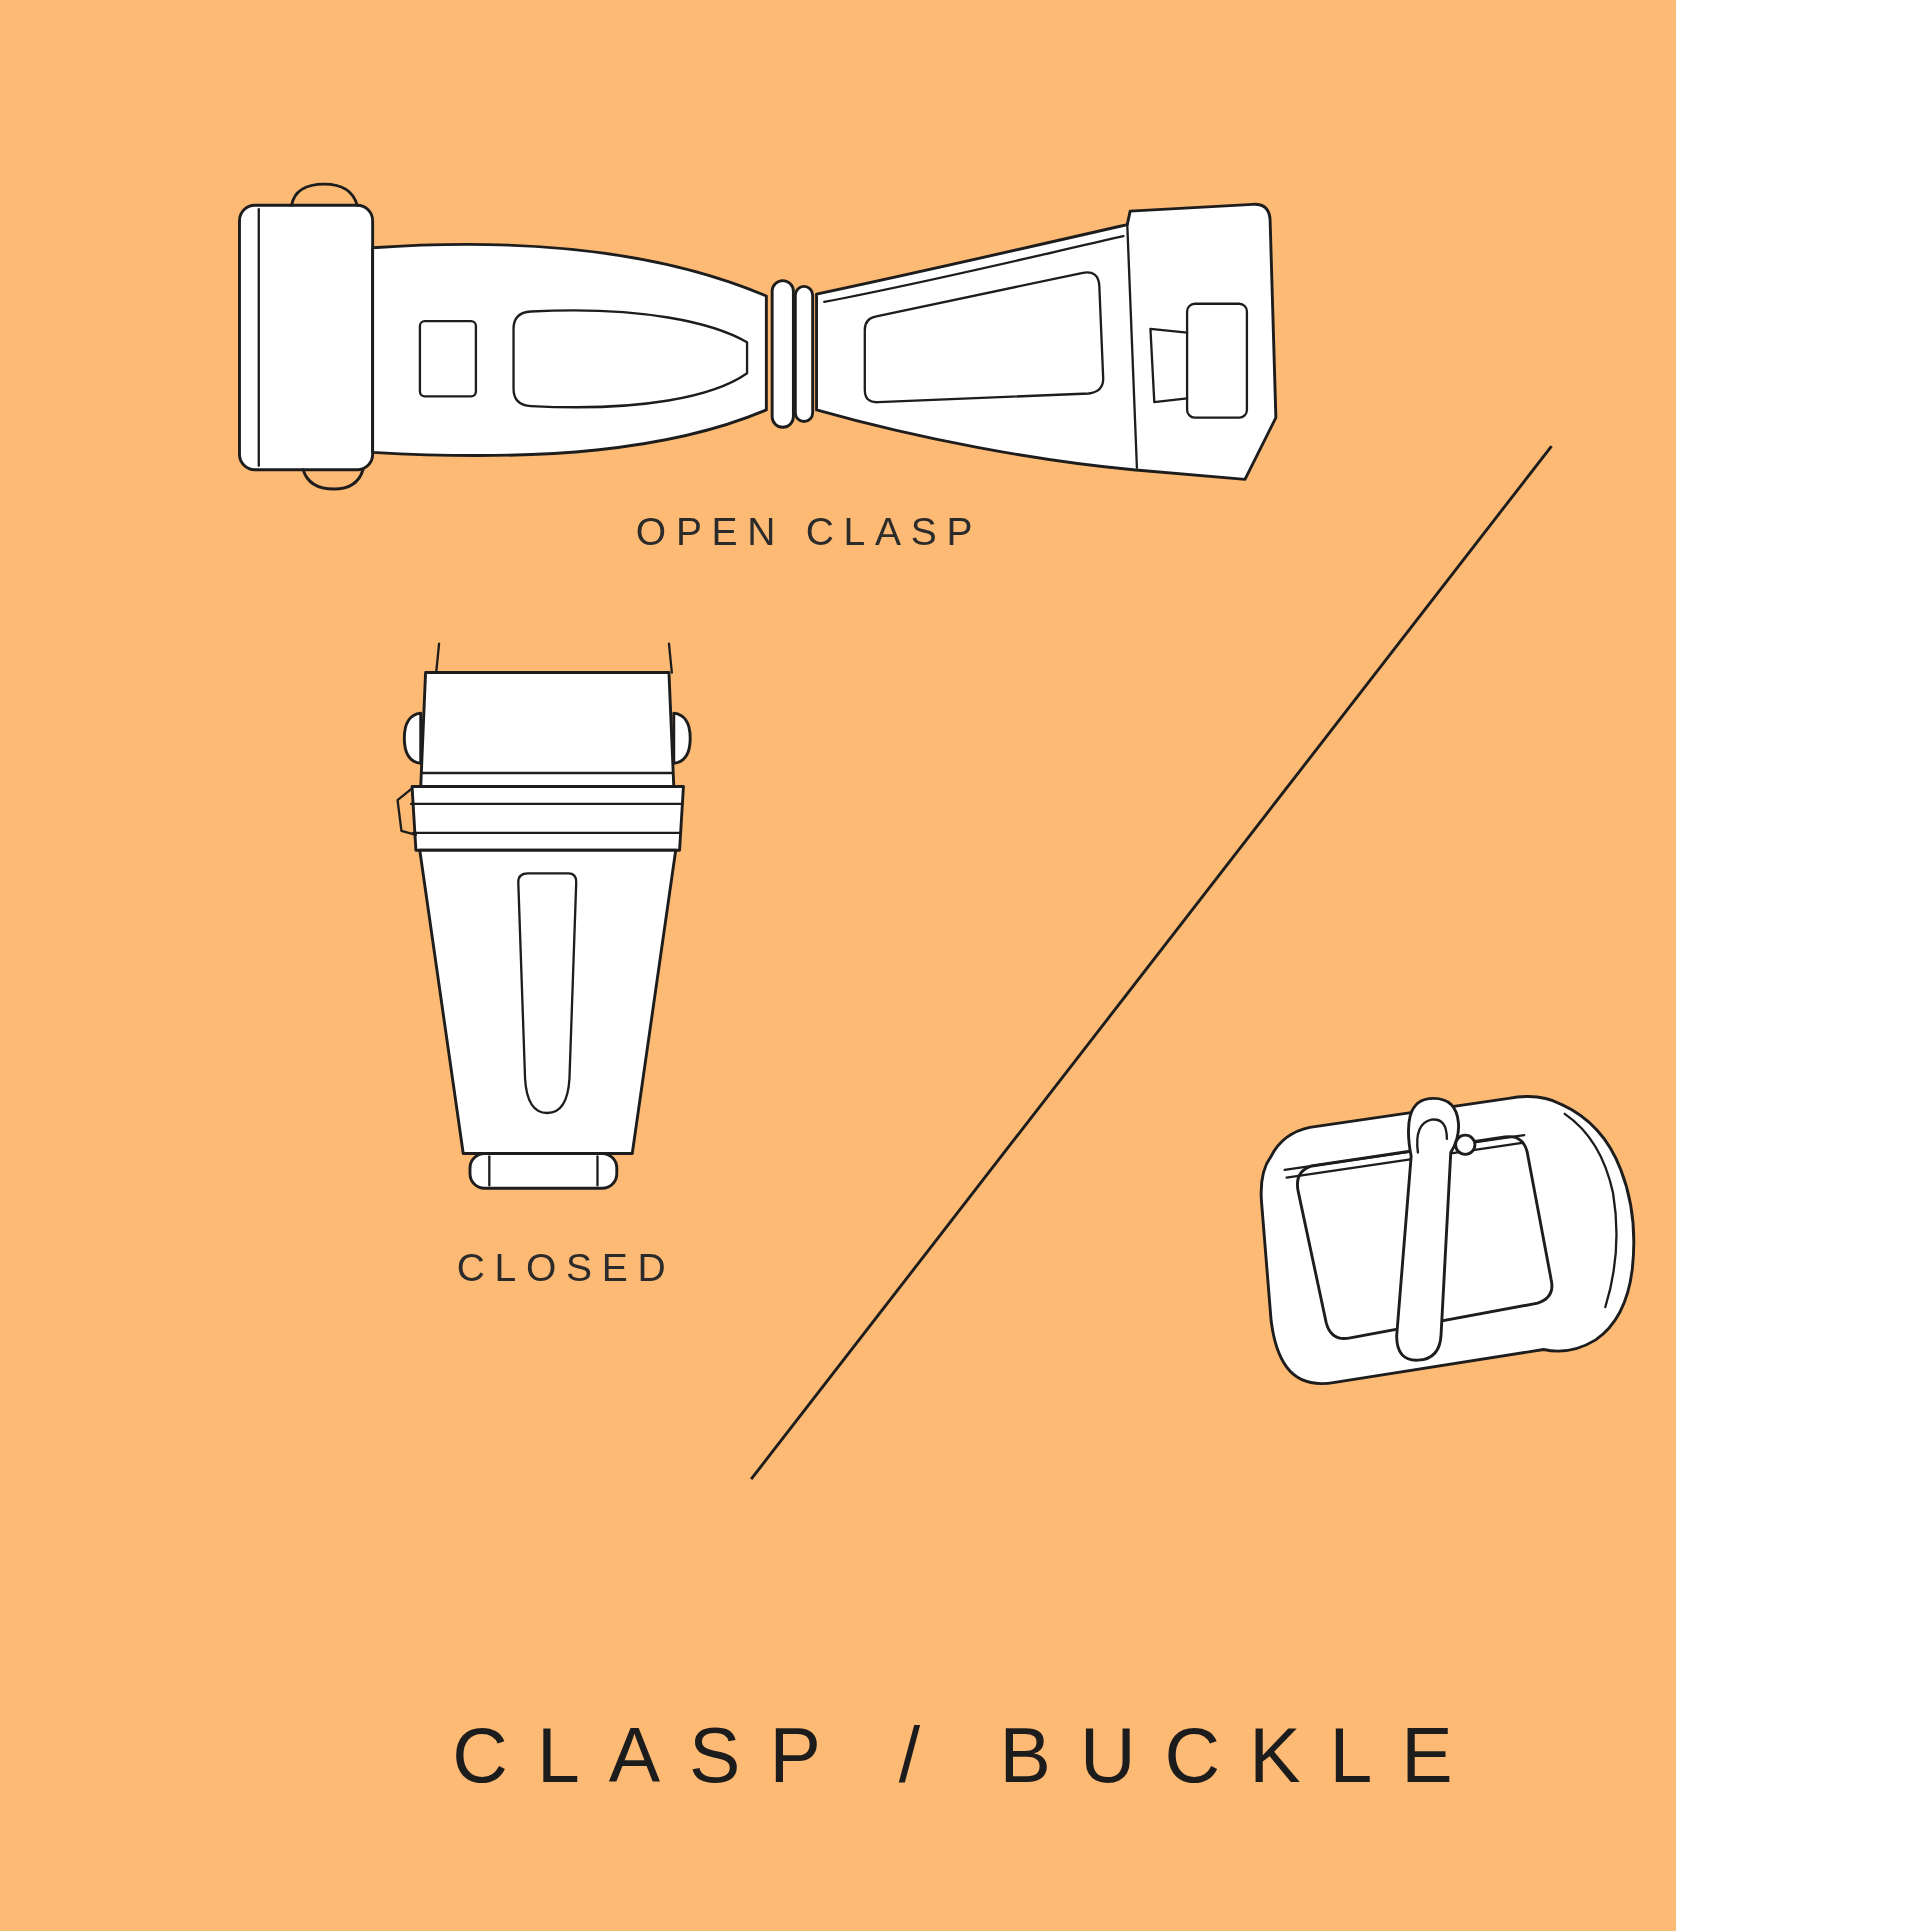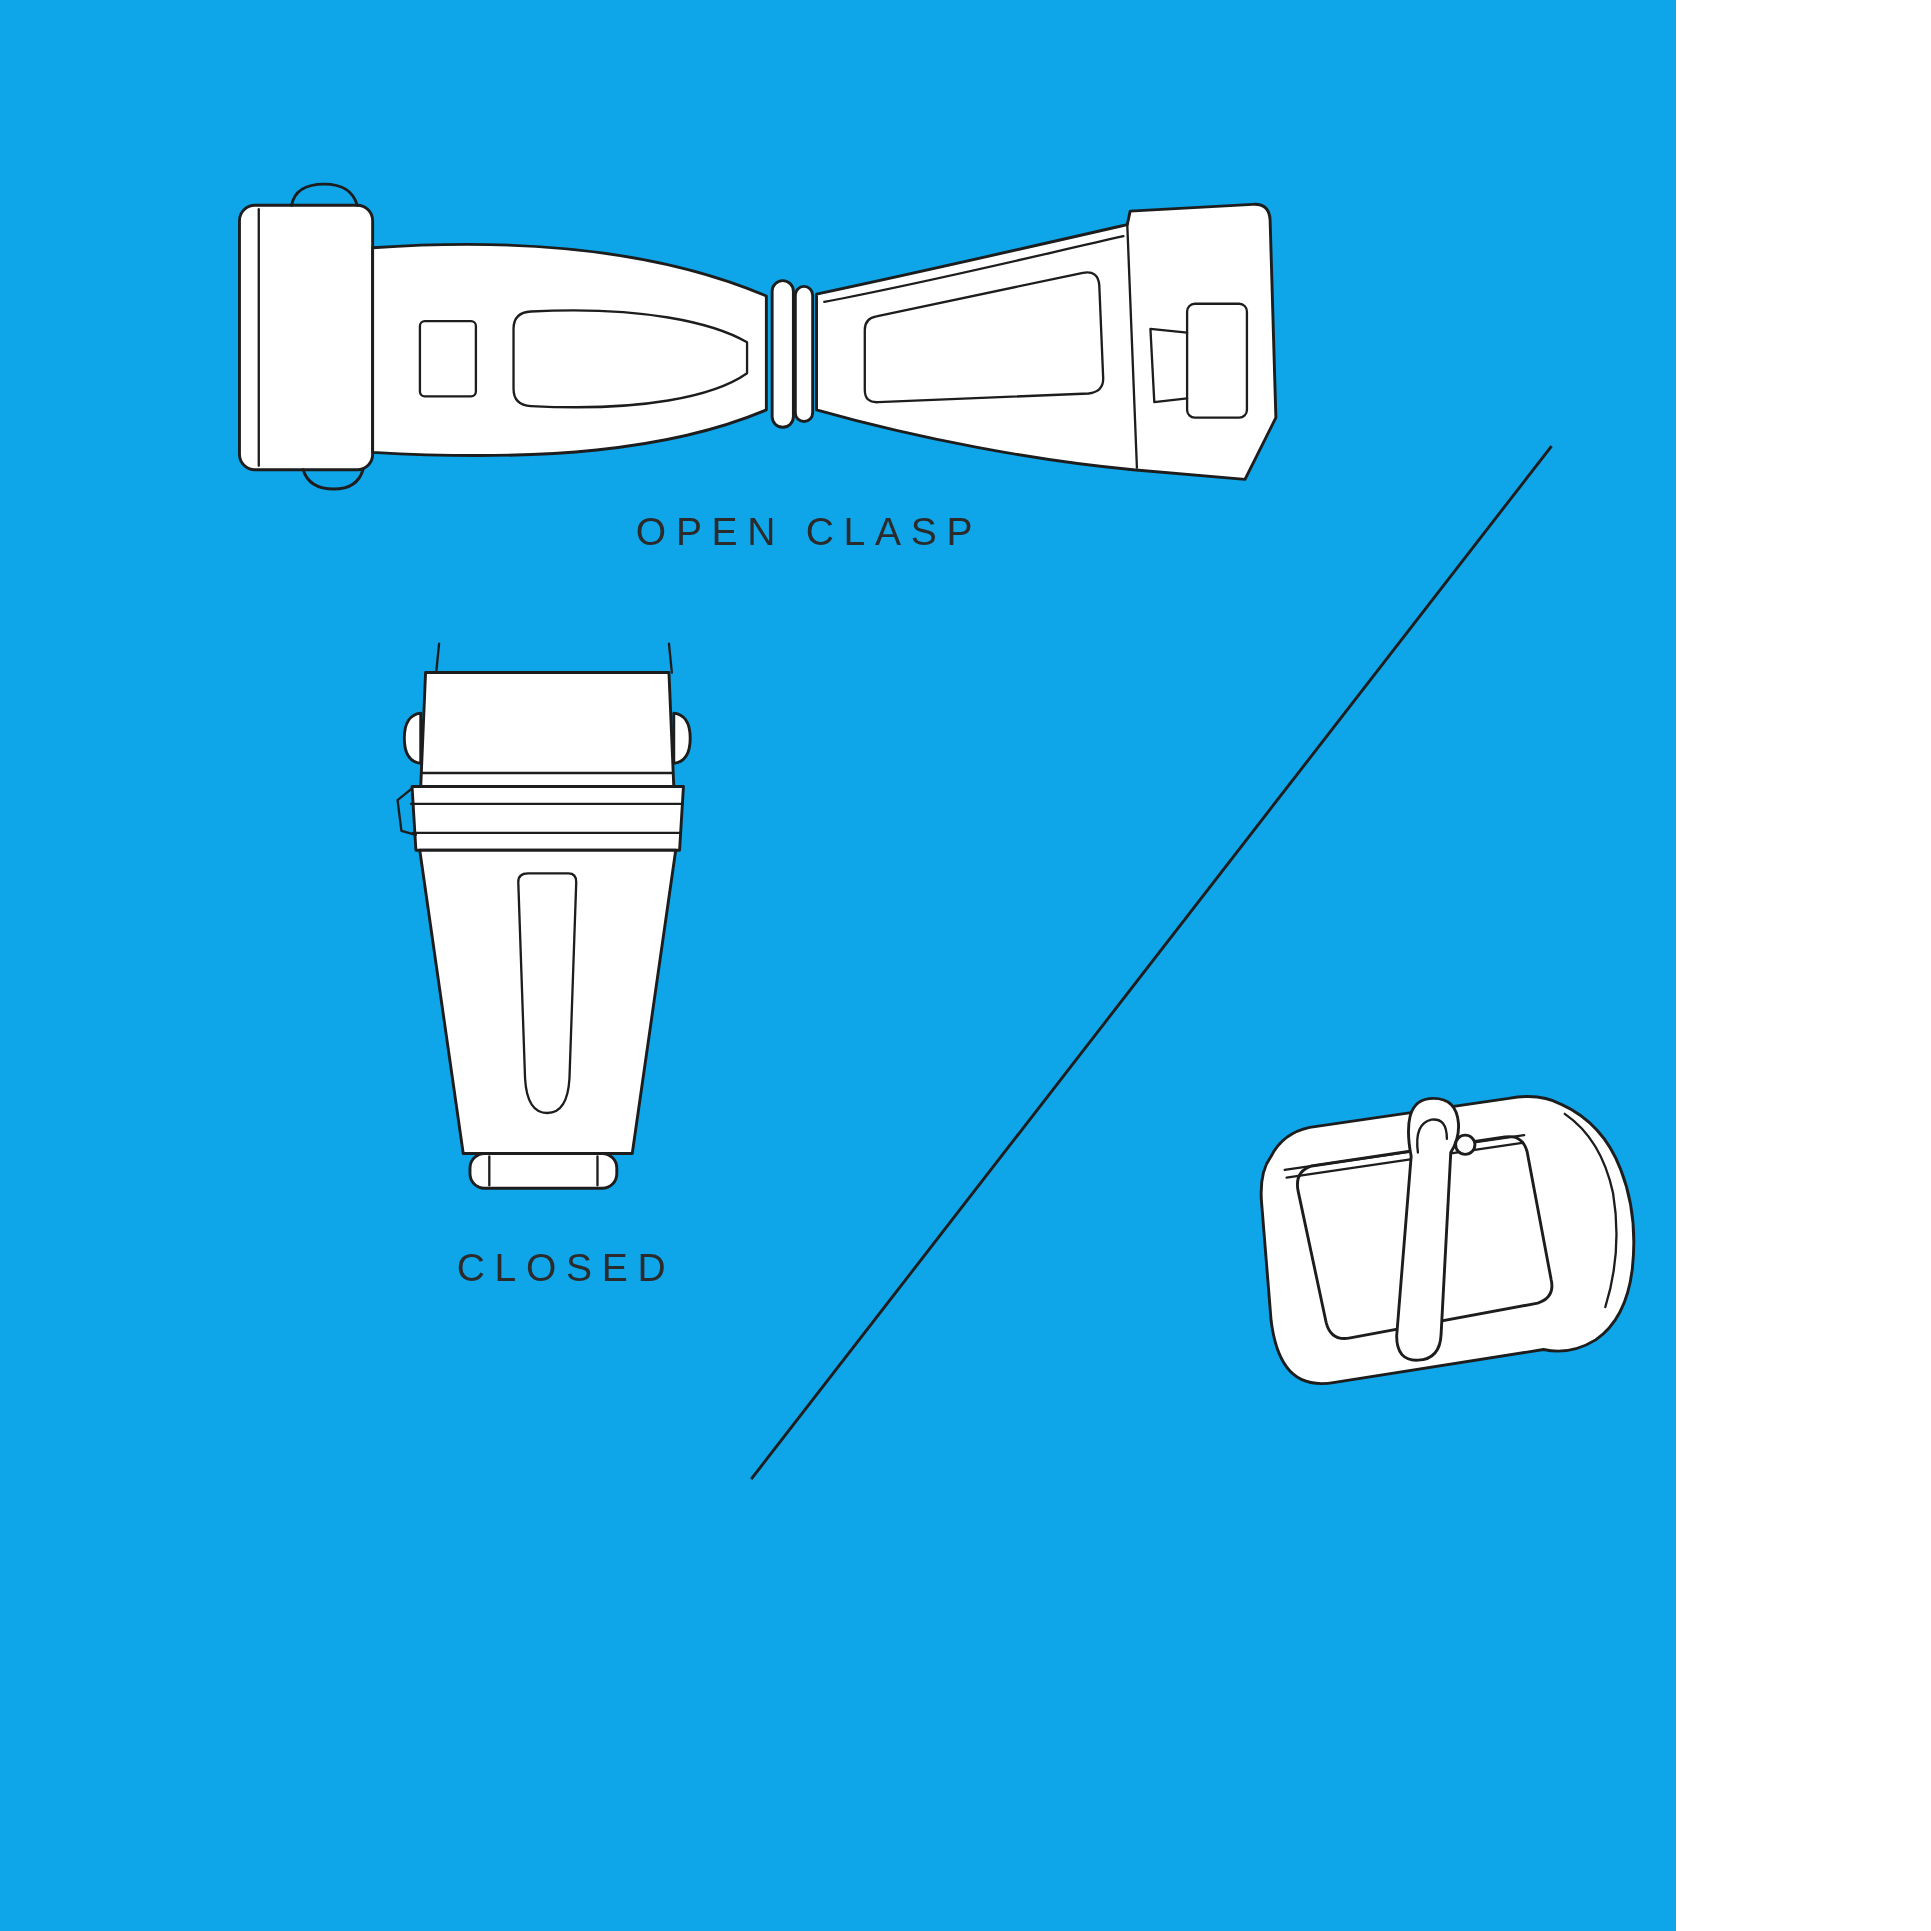--- a/index.html
+++ b/index.html
@@ -1,20 +1,20 @@
 <!DOCTYPE html>
 <html><head>
 <meta charset="utf-8">
 <style>
   html, body { margin: 0; padding: 0; background: #ffffff; }
   .canvas {
     position: relative;
     width: 1676px;
     height: 1931px;
-    background: #0ea5e9;
+    background: #fdba74;
     overflow: hidden;
     font-family: "Liberation Sans", sans-serif;
     color: #222222;
   }
   .fig { position: absolute; }
   .caption {
     position: absolute;
     transform: translateX(-50%);
     font-size: 39px;
     letter-spacing: 9.7px;
@@ -98,15 +98,16 @@
 
     <path class="fw" d="M201,82 Q196,56 200,40 Q205,22 224,22 Q248,22 250,48 Q251,64 242,78 L232,266 Q231,292 208,293 Q186,294 186,268 Z"></path>
     <path class="thin" d="M208,78 Q204,48 222,44 Q238,42 238,64"></path>
     <circle class="fw" cx="257" cy="70" r="10"></circle>
   </svg>
 
   <svg class="fig" style="left:0; top:0; pointer-events:none;" width="1931" height="1931" viewBox="0 0 2000 2000">
     <line x1="1607" y1="462" x2="778" y2="1532" stroke="#1d1d1d" stroke-width="3"></line>
   </svg>
 
+  <div class="title" style="left:967px; top:1711px;">CLASP / BUCKLE</div>
 
 </div>
 
 
 </body></html>

